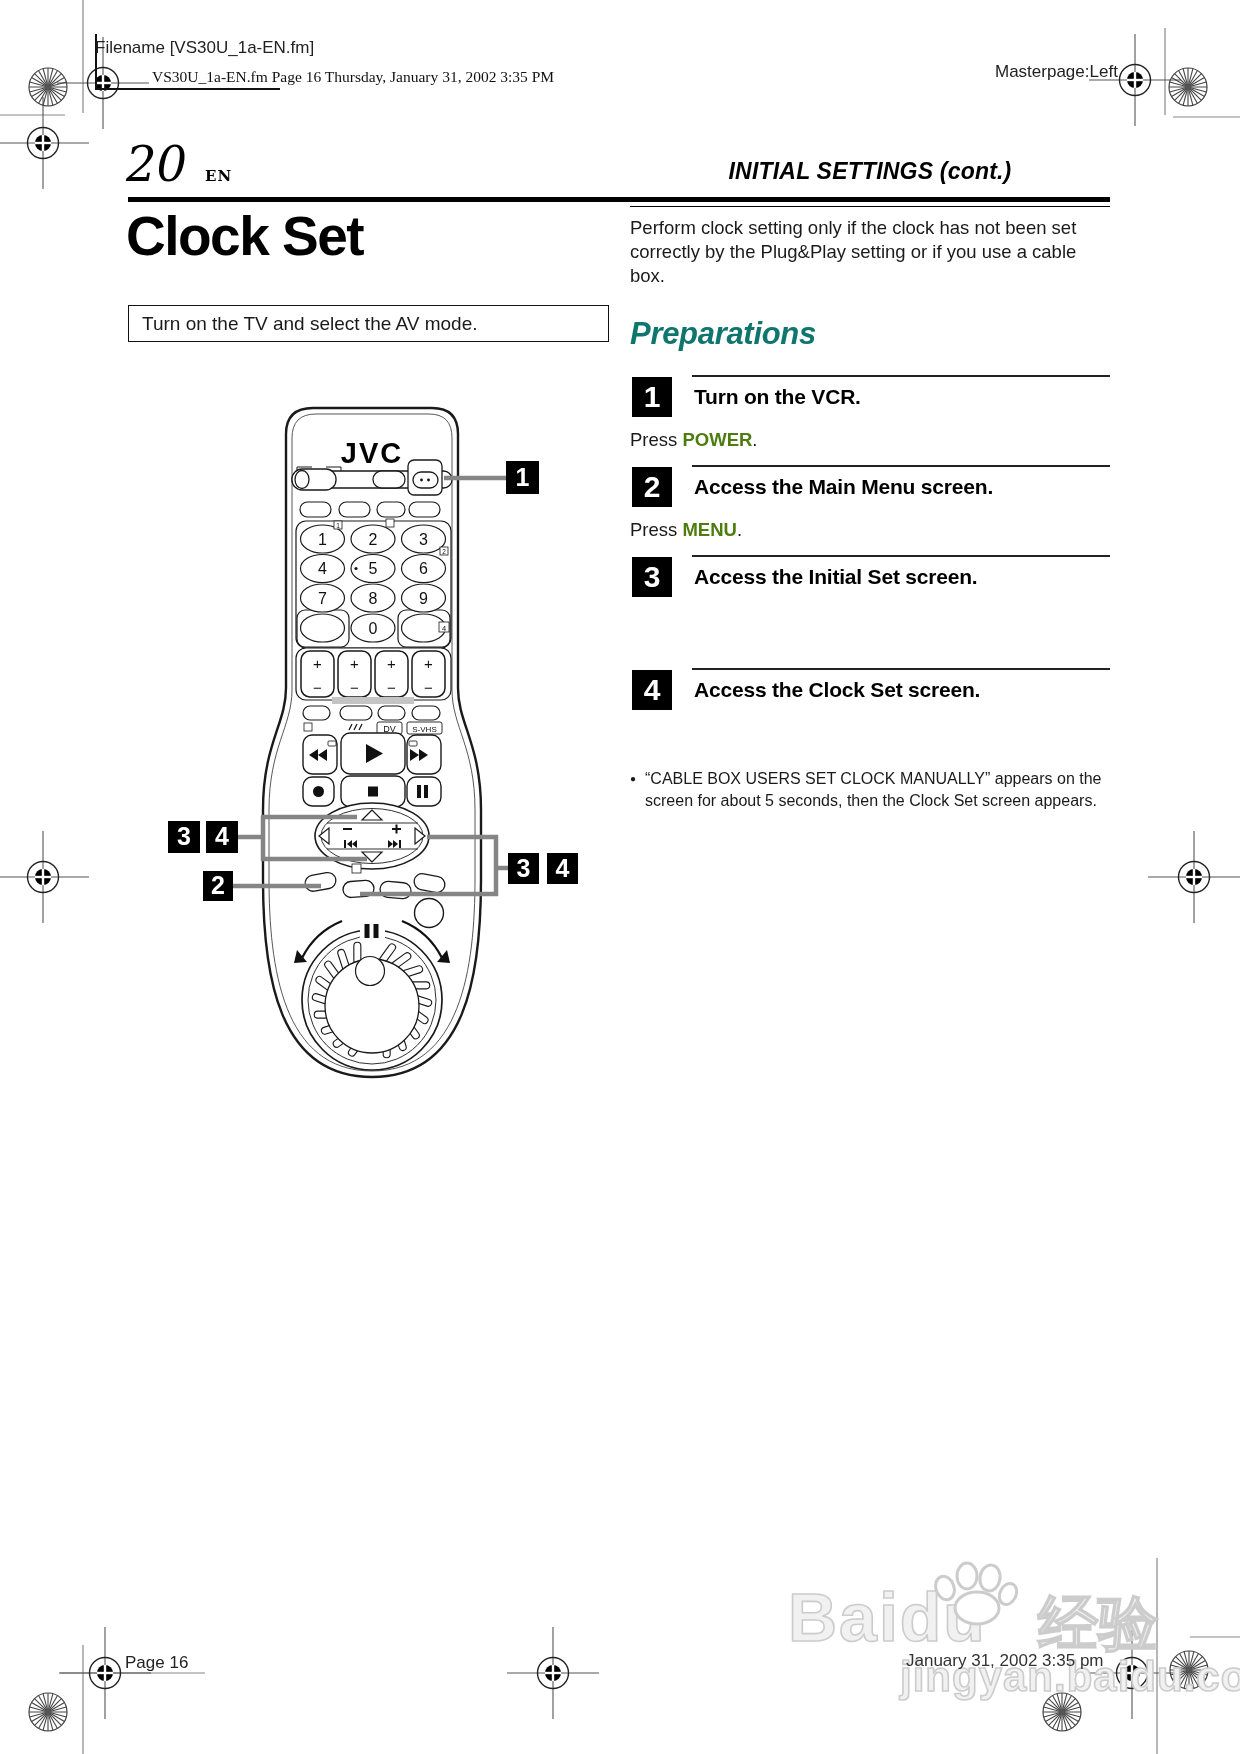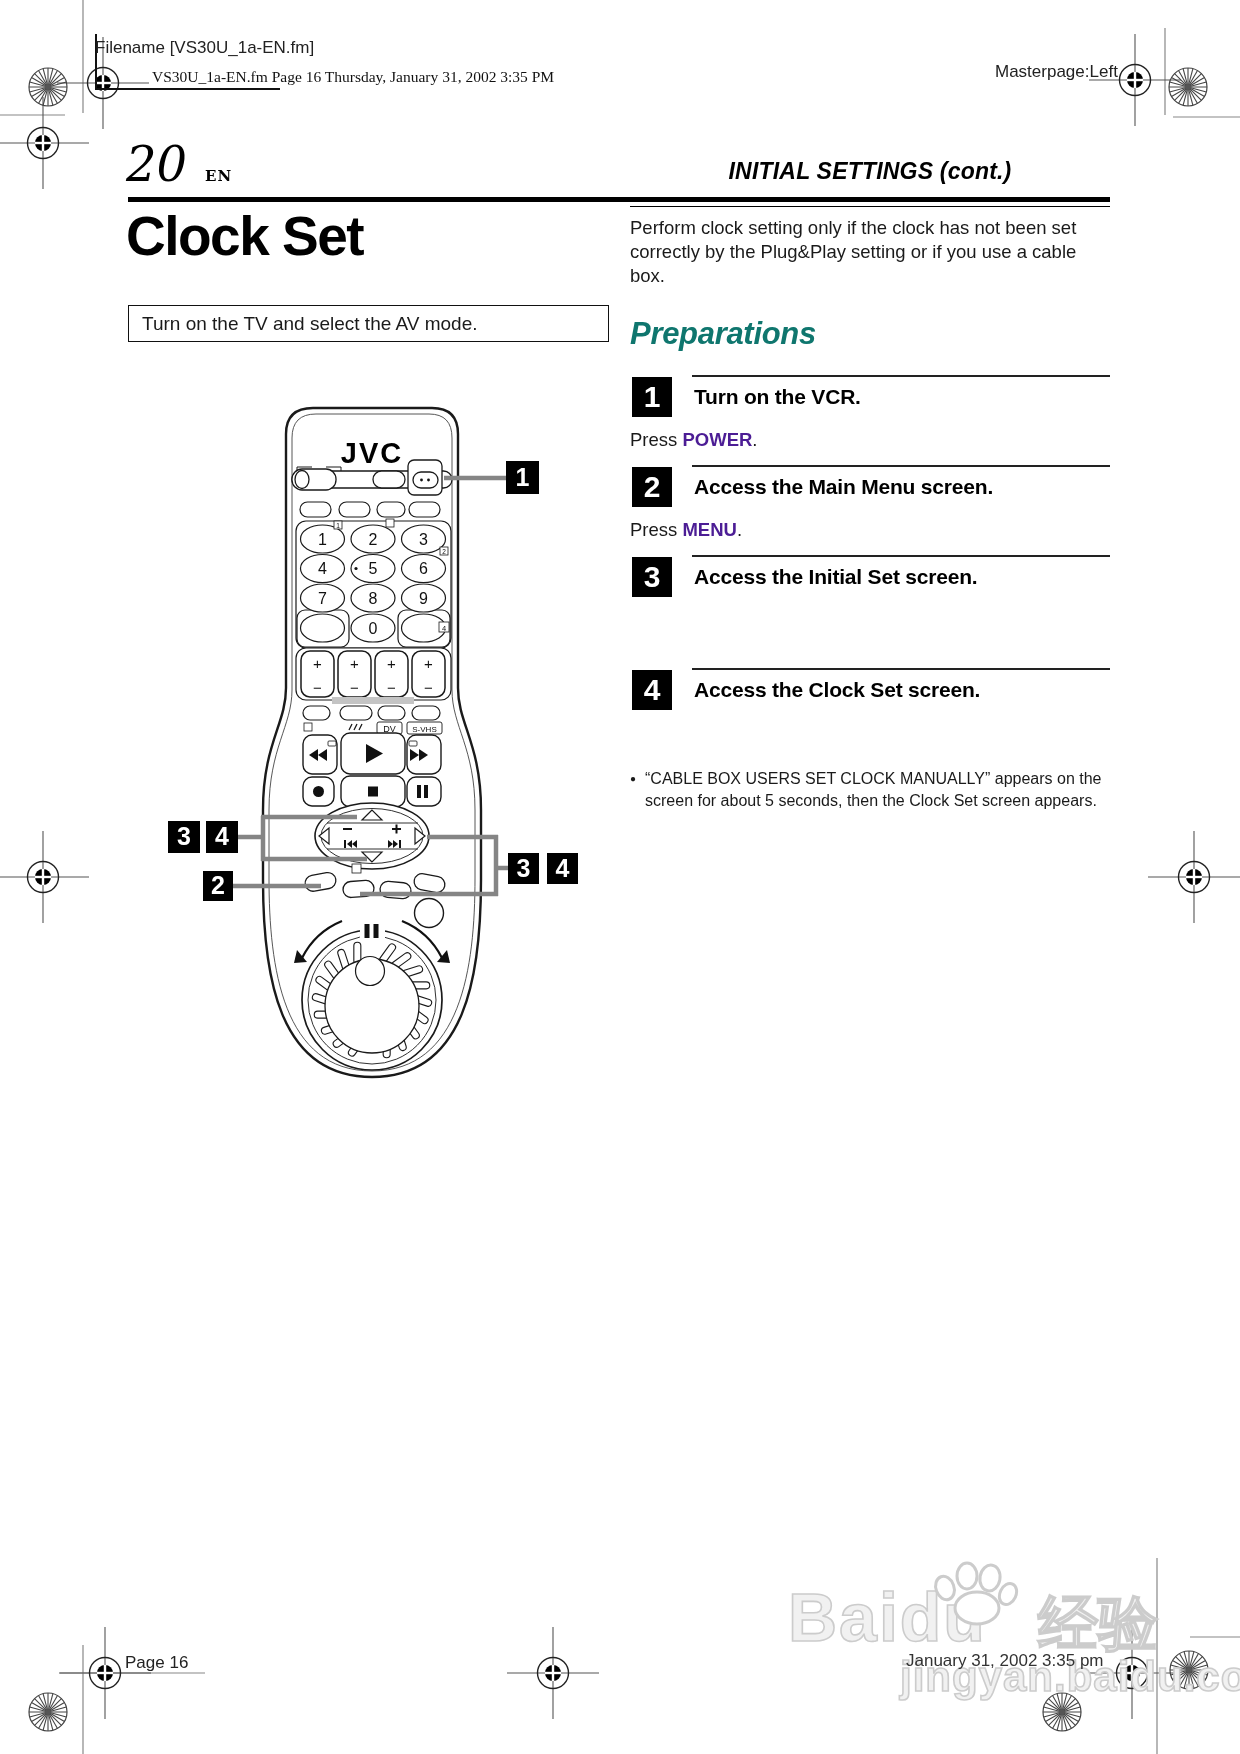--- a/index.html
+++ b/index.html
@@ -22,21 +22,21 @@
   .tv-note{left:128px;top:305px;width:466px;height:35px;border:1.6px solid #111;
            font-size:19px;line-height:35px;padding-left:13px;color:#1a1a1a;}
   .intro{left:630px;top:216px;width:472px;font-size:18.5px;line-height:24px;color:#1a1a1a;}
   .sect-head{left:630px;top:316px;font-size:31px;font-weight:bold;letter-spacing:-0.3px;color:#0f766e;font-style:italic;}
   
   .step-rule{left:692px;width:418px;height:1.6px;background:#222;}
   .step-badge{width:40px;height:40px;background:#000;color:#fff;font-weight:bold;font-size:30px;
               text-align:center;line-height:40px;left:632px;}
   .step-title{left:694px;font-size:21px;font-weight:bold;color:#000;letter-spacing:-0.2px;}
   .step-body{left:630px;width:474px;font-size:18.5px;line-height:24.5px;color:#1a1a1a;}
-  .step-body b{font-weight:bold;color:#4c1d95;}
+  .step-body b{font-weight:bold;color:#4d7c0f;}
   .step-bullet{left:630px;width:478px;font-size:16px;line-height:21.5px;color:#1a1a1a;display:flex;}
   .bullet-dot{width:15px;font-size:10px;line-height:21.5px;flex:0 0 15px;}
   
   .foot-page{left:125px;top:1653px;font-size:17px;color:#222;}
   .foot-date{left:906px;top:1651px;font-size:17px;color:#333;z-index:5;}
   
   .wm{color:#f1f1f1;-webkit-text-stroke:1.6px #cccccc;font-weight:bold;z-index:1;}
   .wm-baidu{left:788px;top:1578px;font-size:68px;letter-spacing:2px;}
   .wm-cn{left:1038px;top:1584px;font-size:60px;-webkit-text-stroke:1.4px #cccccc;}
   .wm-site{left:900px;top:1653px;font-size:42px;letter-spacing:1px;}

